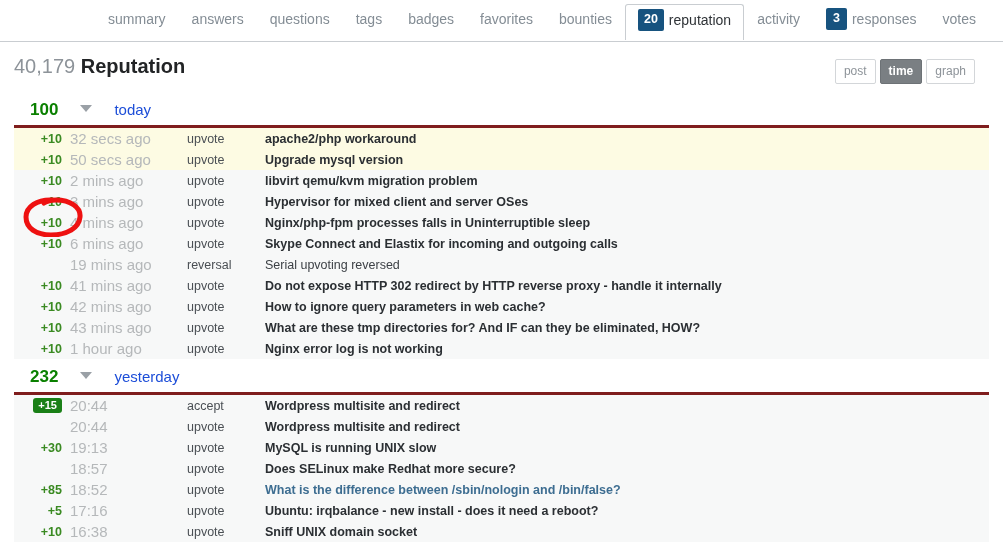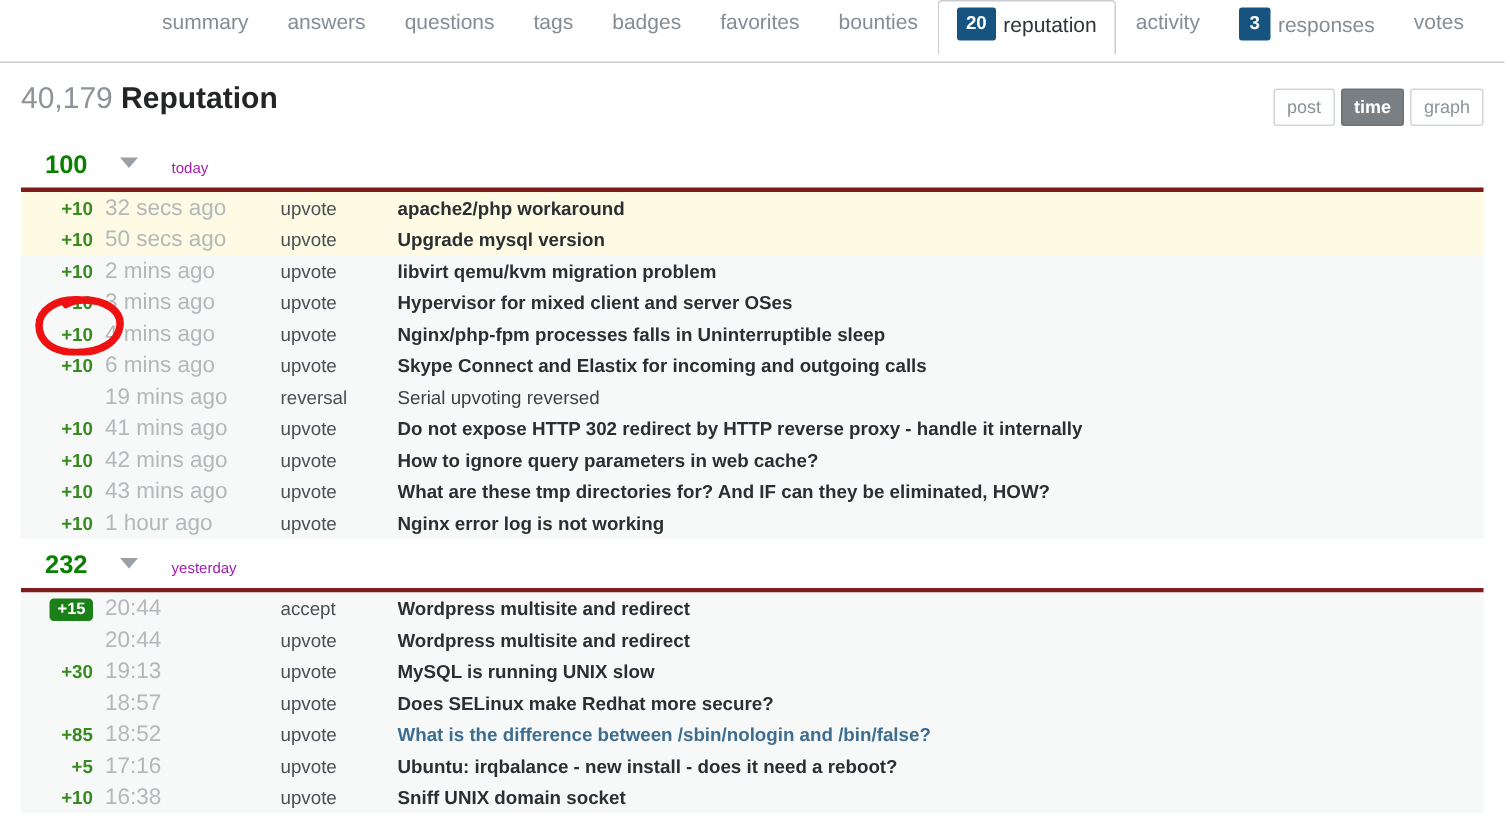--- a/index.html
+++ b/index.html
@@ -25,21 +25,21 @@
   }
   .tabbar .rule {
     position: absolute;
     left: 0; right: 0;
     bottom: 0;
     height: 1px;
     background: #c9cdd1;
   }
   .tabs {
     display: flex;
-    align-items: flex-start;
+    align-items: center;
     justify-content: flex-end;
     height: 42px;
     padding-right: 14px;
     box-sizing: border-box;
     position: relative;
     z-index: 2;
   }
   .tab {
     display: flex;
     align-items: center;
@@ -91,21 +91,21 @@
   .pagehead .title .num {
     color: #8d9399;
     font-weight: normal;
   }
   .pagehead .title .word {
     font-weight: bold;
     color: #222426;
   }
   .viewswitch {
     position: absolute;
-    right: 0;
+    right: 14px;
     top: 5px;
     display: flex;
     gap: 4px;
   }
   .vbtn {
     font-size: 12px;
     line-height: 14px;
     color: #8d9399;
     border: 1px solid #d3d6d9;
     background: #ffffff;
@@ -145,22 +145,22 @@
     width: 0; height: 0;
     border-left: 6px solid transparent;
     border-right: 6px solid transparent;
     border-top: 7px solid #9aa0a6;
     display: inline-block;
     position: relative;
     top: -3px;
     cursor: pointer;
   }
   .dayhead .label {
-    font-size: 10px;
-    color: #a21caf;
+    font-size: 15px;
+    color: #1d4ed8;
   }
 
   .rows {
     background: #f7f8f8;
     border-top: 3px solid #7f1d1d;
   }
   .row {
     display: flex;
     align-items: center;
     height: 21px;

